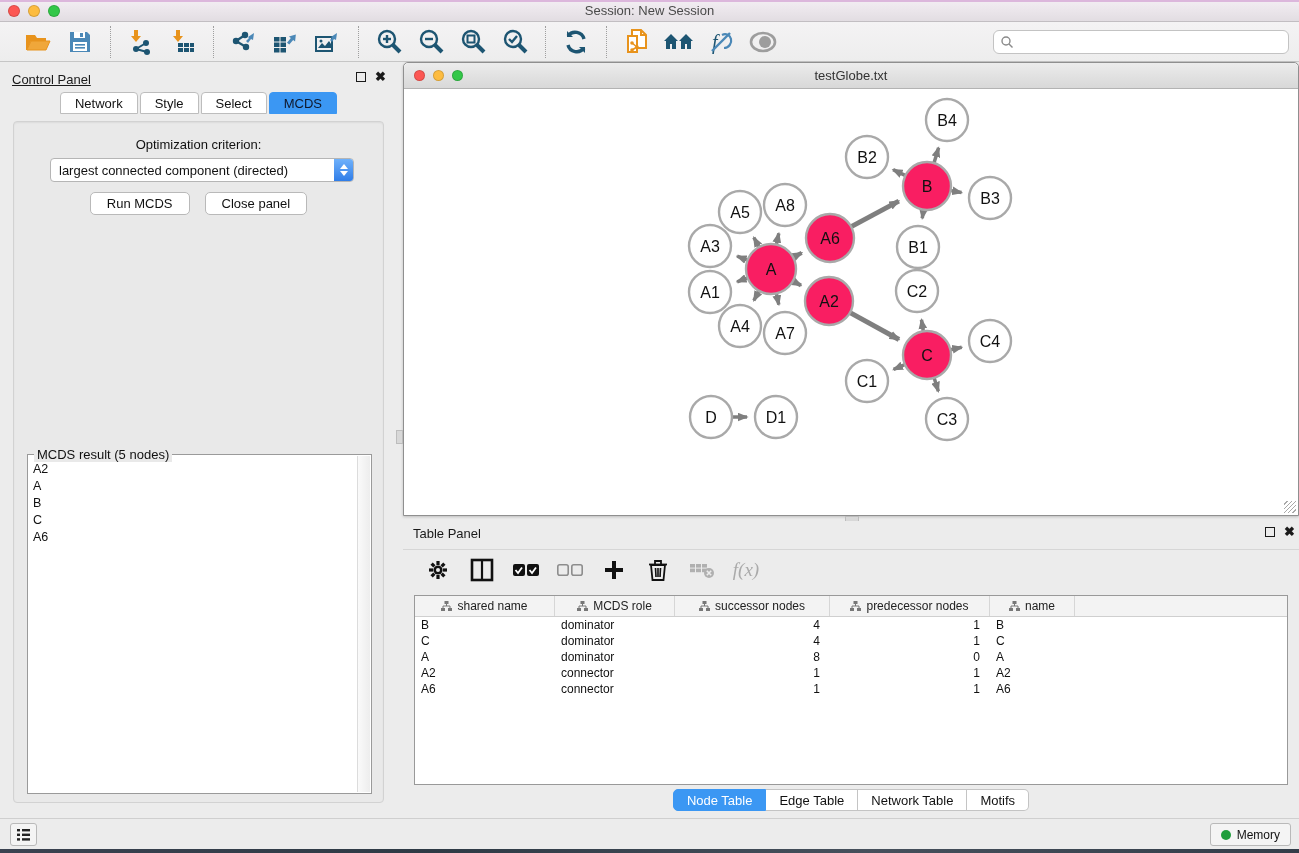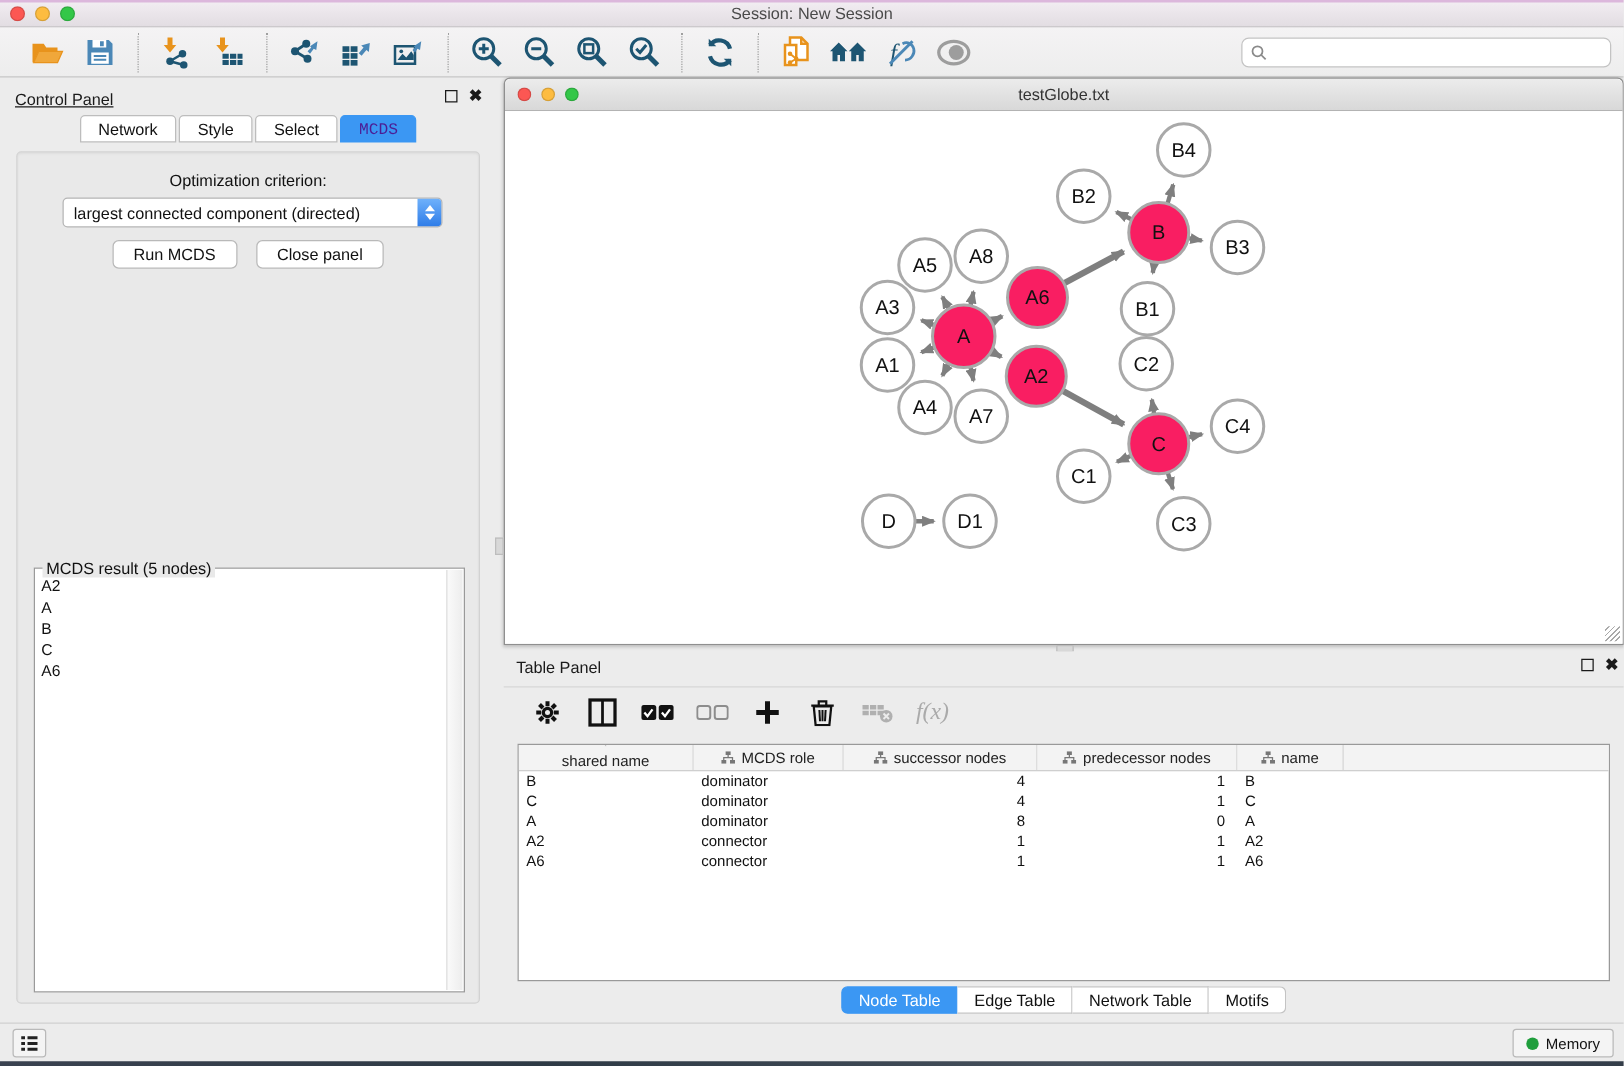--- a/index.html
+++ b/index.html
@@ -30,21 +30,21 @@
   
   .control-panel { position:absolute; left:7px; top:66px; width:383px; height:745px; background:#ececec; }
   .cp-header { position:relative; height:26px; }
   .cp-header .cp-title { position:absolute; left:5px; top:6px; font-size:13px; color:#1a1a1a;text-decoration:underline; }
   .panel-winbtns { position:absolute; right:4px; top:6px; display:flex; gap:9px; align-items:center; }
   .float-icon { width:10px; height:10px; border:1.5px solid #1a1a1a; display:inline-block; }
   .close-icon { font-size:13px; font-weight:bold; color:#1a1a1a; line-height:10px; }
   .cp-tabs { position:relative; height:23px; display:flex; justify-content:center; gap:2px; z-index:2; }
   .tab { height:22px; padding:0 14px; display:flex; align-items:center; justify-content:center;
     background:#fff; border:1px solid #bdbdbd; border-radius:4px 4px 0 0; font-size:13px; color:#111; }
-  .tab.selected { background:#3b97f3; color:#4c1d95; border-color:#3b97f3;font-family:Liberation Mono, monospace; }
+  .tab.selected { background:#3b97f3; color:#0f172a; border-color:#3b97f3; }
   .cp-content { position:absolute; left:6px; top:55px; width:371px; height:682px; background:#e9e9e9;
     border:1px solid #d2d2d2; border-radius:4px; box-shadow:inset 0 1px 2px rgba(0,0,0,.06); }
   .opt-label { position:absolute; left:0; width:100%; top:15px; text-align:center; font-size:13px; color:#111; }
   .dropdown { position:absolute; left:36px; top:36px; width:304px; height:24px; background:#fff;
     border:1px solid #b5b5b5; border-radius:4px; display:flex; align-items:center; }
   .dropdown .dd-text { flex:1; padding-left:8px; font-size:13px; color:#111; white-space:nowrap; overflow:hidden; }
   .dd-stepper { width:19px; height:22px; margin-right:0; border-radius:0 3px 3px 0;
     background:linear-gradient(#6fb1fb,#2f7de8); display:flex; flex-direction:column; align-items:center; justify-content:center; gap:2px; }
   .dd-up { width:0;height:0;border-left:4px solid transparent;border-right:4px solid transparent;border-bottom:5px solid #fff; }
   .dd-down { width:0;height:0;border-left:4px solid transparent;border-right:4px solid transparent;border-top:5px solid #fff; }
@@ -517,21 +517,21 @@
           <circle cx="20" cy="12" r="5" fill="#b0b0b0"></circle>
           <path d="M17.8 9.8l4.4 4.4M22.2 9.8l-4.4 4.4" stroke="#ececec" stroke-width="1.6"></path>
         </svg>
       </div>
       <div class="tp-btn">
         <span class="fx-label">f(x)</span>
       </div>
     </div>
   <div class="grid-table">
     <div class="gt-header" id="gt-header">
-        <div class="gt-hcell" style="width: 140px; flex-direction: column;">
+        <div class="gt-hcell" style="width: 140px;">
           <svg width="11" height="10" viewBox="0 0 11 10">
             <rect x="3.5" y="0" width="4" height="3" fill="#777"></rect>
             <rect x="0" y="7" width="4" height="3" fill="#777"></rect>
             <rect x="7" y="7" width="4" height="3" fill="#777"></rect>
             <path d="M5.5 3v2M2 7V5h7v2" stroke="#777" fill="none"></path>
           </svg>
           <span>shared name</span>
         </div>
         <div class="gt-hcell" style="width: 120px;">
           <svg width="11" height="10" viewBox="0 0 11 10">

